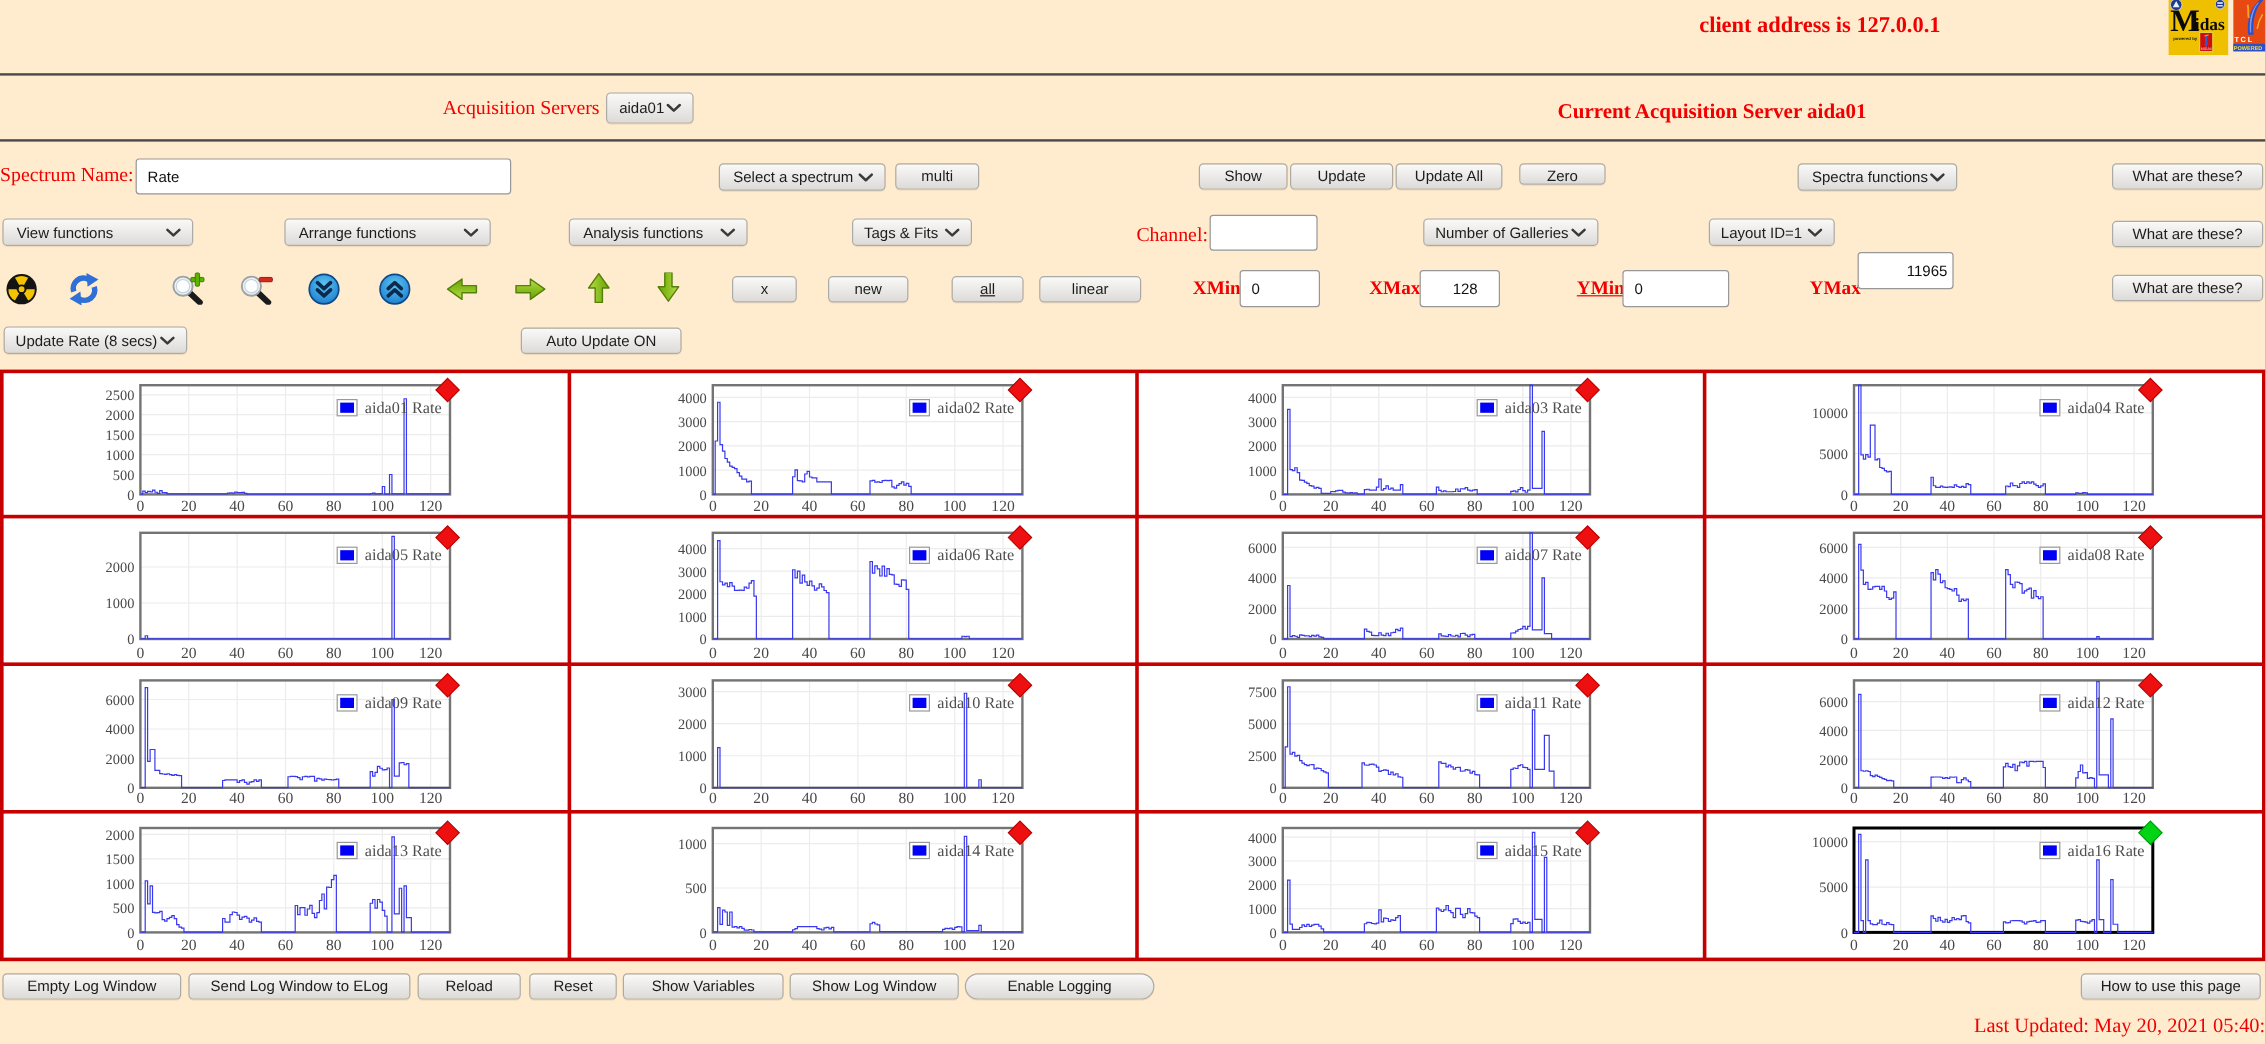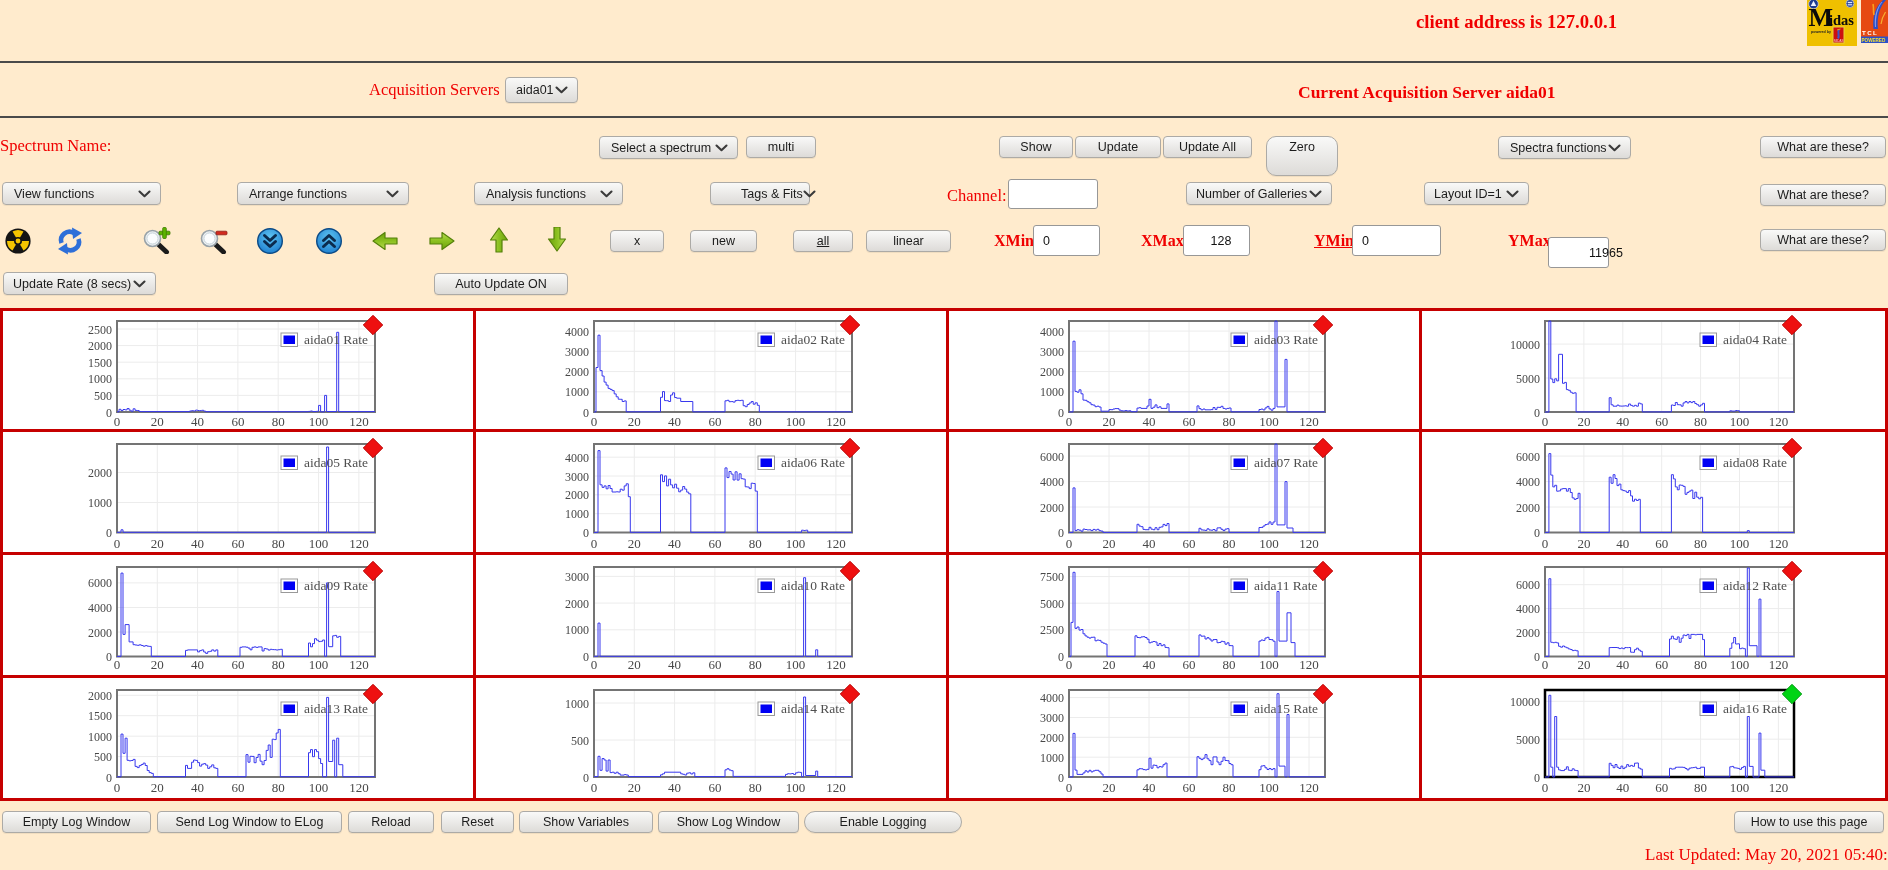--- a/index.html
+++ b/index.html
@@ -32,31 +32,32 @@
     <div class="rl" style="left:369px;top:80px;font:16.5px 'Liberation Serif',serif;">Acquisition Servers</div>
     <div class="sel" style="left:505px;top:77px;width:73px;height:26px;">
       <span class="st" style="padding-left:10px;">aida01</span>
       <svg class="cv2" width="13" height="8" viewBox="0 0 13 8">
         <path d="M1.5 1.5 L6.5 6.2 L11.5 1.5" stroke="#3a3a3a" stroke-width="2.1" fill="none" stroke-linecap="round" stroke-linejoin="round"></path>
       </svg>
     </div>
     <div class="rl" style="left:1298px;top:82px;font:bold 17.5px 'Liberation Serif',serif;">Current Acquisition Server aida01</div>
     <div class="hr" style="top:116px;"></div>
     <div class="rl" style="left:0px;top:136px;font:16.5px 'Liberation Serif',serif;">Spectrum Name:</div>
+    <div class="inp" style="left:113px;top:132px;width:313px;height:30px;line-height:30px;">Rate</div>
     <div class="sel" style="left:599px;top:136px;width:139px;height:23px;">
       <span class="st" style="padding-left:11px;">Select a spectrum</span>
       <svg class="cv2" width="13" height="8" viewBox="0 0 13 8">
         <path d="M1.5 1.5 L6.5 6.2 L11.5 1.5" stroke="#3a3a3a" stroke-width="2.1" fill="none" stroke-linecap="round" stroke-linejoin="round"></path>
       </svg>
     </div>
     <div class="btn" style="left:746px;top:136px;width:70px;height:22px;line-height:20px;">multi</div>
     <div class="btn" style="left:999px;top:136px;width:74px;height:22px;line-height:20px;">Show</div>
     <div class="btn" style="left:1075px;top:136px;width:86px;height:22px;line-height:20px;">Update</div>
     <div class="btn" style="left:1163px;top:136px;width:89px;height:22px;line-height:20px;">Update All</div>
-    <div class="btn" style="left:1266px;top:136px;width:72px;height:40px;line-height:20px;border-radius:10px;">Zero</div>
+    <div class="btn" style="left:1266px;top:136px;width:72px;height:18px;line-height:20px;">Zero</div>
     <div class="sel" style="left:1498px;top:136px;width:133px;height:23px;">
       <span class="st" style="padding-left:11px;">Spectra functions</span>
       <svg class="cv2" width="13" height="8" viewBox="0 0 13 8">
         <path d="M1.5 1.5 L6.5 6.2 L11.5 1.5" stroke="#3a3a3a" stroke-width="2.1" fill="none" stroke-linecap="round" stroke-linejoin="round"></path>
       </svg>
     </div>
     <div class="btn" style="left:1760px;top:136px;width:126px;height:22px;line-height:20px;">What are these?</div>
     <div class="sel" style="left:2px;top:182px;width:159px;height:23px;align-items:center;">
       <span class="st" style="padding-left:11px;">View functions</span>
       <svg class="cv2" width="13" height="8" viewBox="0 0 13 8">
@@ -68,21 +69,21 @@
       <svg class="cv2" width="13" height="8" viewBox="0 0 13 8">
         <path d="M1.5 1.5 L6.5 6.2 L11.5 1.5" stroke="#3a3a3a" stroke-width="2.1" fill="none" stroke-linecap="round" stroke-linejoin="round"></path>
       </svg>
     </div>
     <div class="sel" style="left:474px;top:182px;width:149px;height:23px;">
       <span class="st" style="padding-left:11px;">Analysis functions</span>
       <svg class="cv2" width="13" height="8" viewBox="0 0 13 8">
         <path d="M1.5 1.5 L6.5 6.2 L11.5 1.5" stroke="#3a3a3a" stroke-width="2.1" fill="none" stroke-linecap="round" stroke-linejoin="round"></path>
       </svg>
     </div>
-    <div class="sel" style="left:710px;top:182px;width:100px;height:23px;padding-left:21px;">
+    <div class="sel" style="left:710px;top:182px;width:100px;height:23px;">
       <span class="st" style="padding-left:9px;">Tags &amp; Fits</span>
       <svg class="cv2" width="13" height="8" viewBox="0 0 13 8">
         <path d="M1.5 1.5 L6.5 6.2 L11.5 1.5" stroke="#3a3a3a" stroke-width="2.1" fill="none" stroke-linecap="round" stroke-linejoin="round"></path>
       </svg>
     </div>
     <div class="rl" style="left:947px;top:186px;font:16.5px 'Liberation Serif',serif;">Channel:</div>
     <div class="inp" style="left:1008px;top:179px;width:90px;height:30px;line-height:30px;"></div>
     <div class="sel" style="left:1186px;top:182px;width:146px;height:23px;text-align:right;">
       <span class="st" style="padding-left:9px;">Number of Galleries</span>
       <svg class="cv2" width="13" height="8" viewBox="0 0 13 8">
@@ -197,21 +198,21 @@
     <div class="btn" style="left:690px;top:230px;width:67px;height:22px;line-height:20px;">new</div>
     <div class="btn" style="left:793px;top:230px;width:60px;height:22px;line-height:20px;text-decoration:underline;">all</div>
     <div class="btn" style="left:866px;top:230px;width:85px;height:22px;line-height:20px;">linear</div>
     <div class="rl" style="left:994px;top:232px;font:bold 16px 'Liberation Serif',serif;">XMin</div>
     <div class="inp" style="left:1033px;top:225px;width:67px;height:31px;line-height:31px;">0</div>
     <div class="rl" style="left:1141px;top:232px;font:bold 16px 'Liberation Serif',serif;">XMax</div>
     <div class="inp" style="left:1183px;top:225px;width:67px;height:31px;line-height:31px;text-align:center;">128</div>
     <div class="rl" style="left:1314px;top:232px;font:bold 16px 'Liberation Serif',serif;text-decoration:underline;">YMin</div>
     <div class="inp" style="left:1352px;top:225px;width:89px;height:31px;line-height:31px;">0</div>
     <div class="rl" style="left:1508px;top:232px;font:bold 16px 'Liberation Serif',serif;">YMax</div>
-    <div class="inp" style="left:1548px;top:237px;width:61px;height:31px;line-height:31px;padding-left:40px;">11965</div>
+    <div class="inp" style="left:1548px;top:210px;width:80px;height:31px;line-height:31px;padding-left:40px;">11965</div>
     <div class="btn" style="left:1760px;top:229px;width:126px;height:22px;line-height:20px;">What are these?</div>
     <div class="sel" style="left:3px;top:272px;width:153px;height:23px;">
       <span class="st" style="padding-left:9px;">Update Rate (8 secs)</span>
       <svg class="cv2" width="13" height="8" viewBox="0 0 13 8">
         <path d="M1.5 1.5 L6.5 6.2 L11.5 1.5" stroke="#3a3a3a" stroke-width="2.1" fill="none" stroke-linecap="round" stroke-linejoin="round"></path>
       </svg>
     </div>
     <div class="btn" style="left:434px;top:273px;width:134px;height:22px;line-height:20px;">Auto Update ON</div>
     <div class="abs" style="left:0;top:308px;width:1888px;height:493px;background:#c60000;">
       <div class="cell" style="left:3px;top:3px;width:470px;height:118px;">

